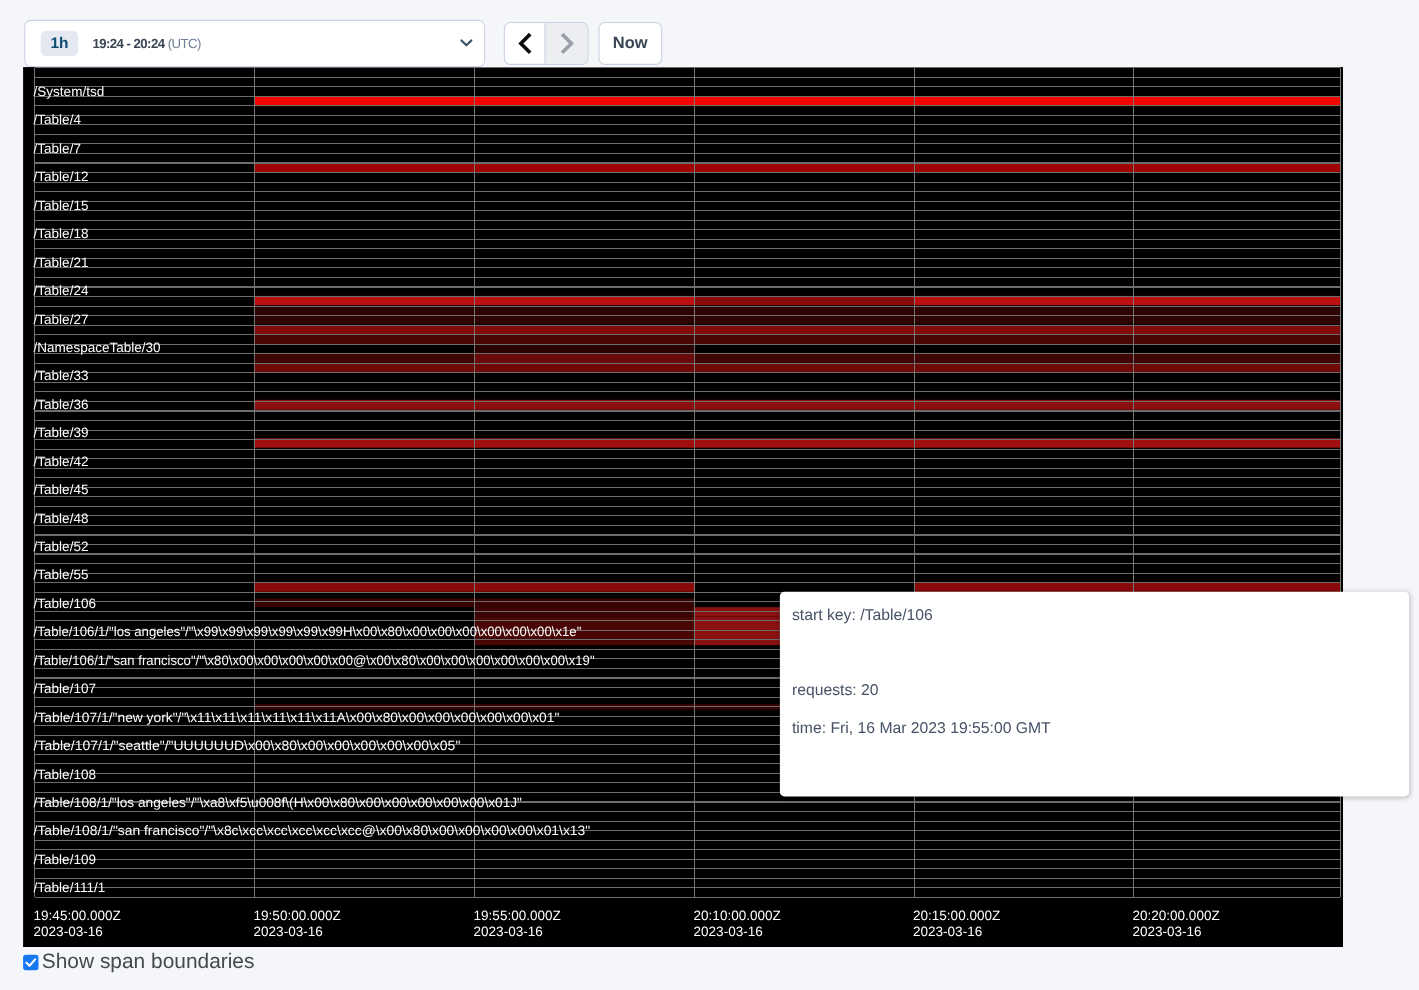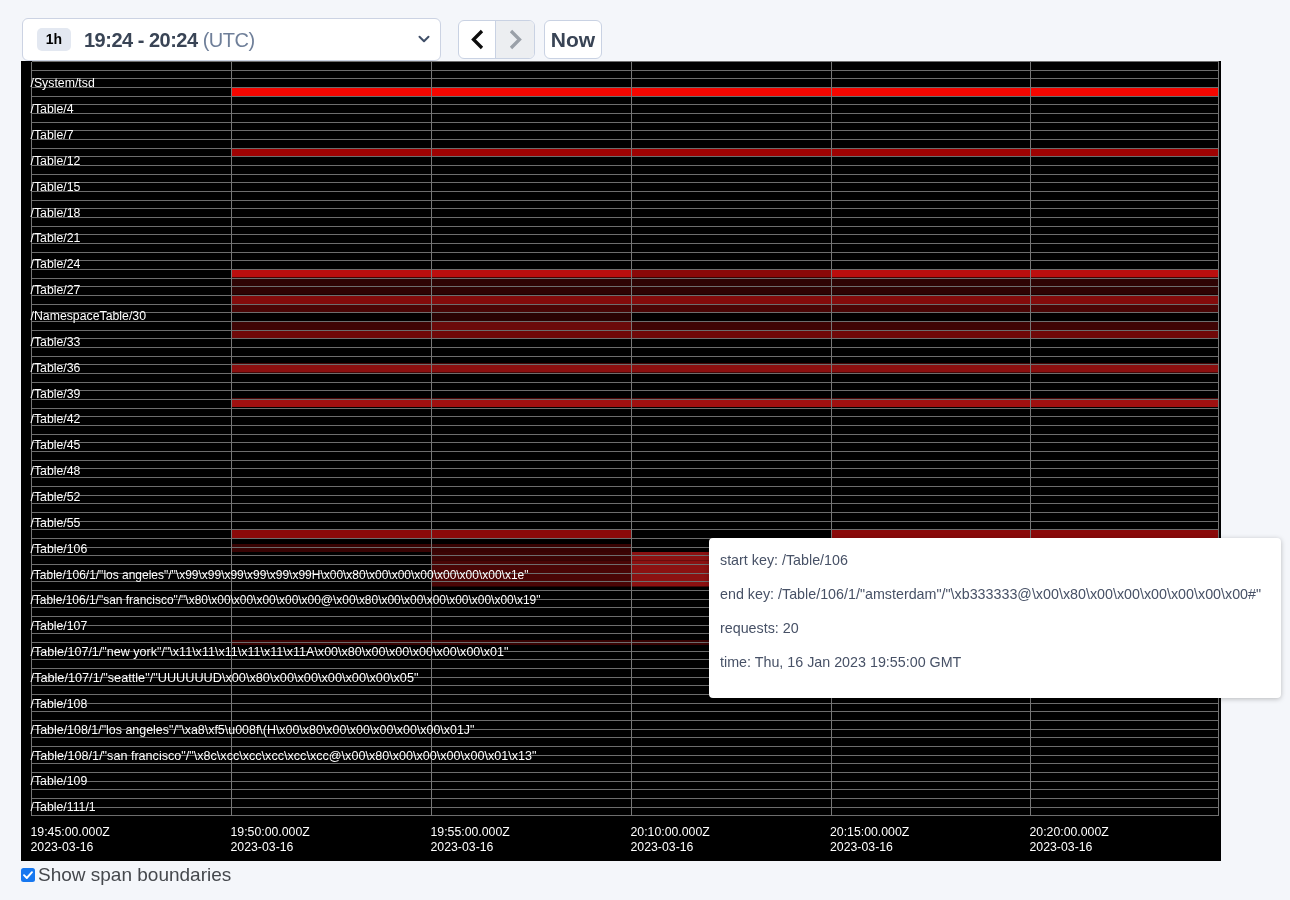--- a/index.html
+++ b/index.html
@@ -2,37 +2,37 @@
 <html><head>
 <meta charset="utf-8">
 <style>
   html,body {margin:0; padding:0; width:1290px; height:900px; background:#f4f6fa;
     font-family:"Liberation Sans", sans-serif; position:relative; overflow:hidden;}
   .abs {position:absolute;}
   
   .selbox {left:22px; top:17.5px; width:419px; height:43px; background:#fff;
     border:1px solid #ccd3e3; border-radius:6px; box-sizing:border-box;}
   .badge {left:37px; top:27.5px; width:34px; height:23px; background:#e3e8f1; border-radius:5px;
-    color:#000000; font-size:14px; font-weight:bold; text-align:center; line-height:23px;}
-  .trange {left:84px; top:29.5px; font-size:20px; font-weight:bold; color:#394455; line-height:20px; letter-spacing:-0.5px;}
+    color:#0c4a6e; font-size:14px; font-weight:bold; text-align:center; line-height:23px;}
+  .trange {left:84px; top:29.5px; font-size:12px; font-weight:bold; color:#394455; line-height:20px; letter-spacing:-0.5px;}
   .trange .utc {font-weight:normal; color:#6f7f99;}
   .chev {left:414px; top:26px; width:20px; height:26px;}
   .btngrp {left:458px; top:20px; width:77px; height:39px; border:1px solid #c9d2e3;
     border-radius:6px; box-sizing:border-box; overflow:hidden; background:#fff;}
   .btnr {position:absolute; right:0; top:0; width:38px; height:37px; background:#eceef1;
     border-left:1px solid #c9d2e3;}
   .nowbtn {left:544px; top:20px; width:58px; height:39px; background:#fff; border:1px solid #c9d2e3;
-    border-radius:6px; box-sizing:border-box; color:#394455; font-size:21px; font-weight:bold;
+    border-radius:6px; box-sizing:border-box; color:#394455; font-size:15px; font-weight:bold;
     text-align:center; line-height:37px;}
   
   .canvas {left:21px; top:61px;}
   .lb {fill:#ffffff; font-size:12.3px;}
   .ax {fill:#ffffff; font-size:12.3px;}
   
-  .tooltip {left:708.5px; top:538px; width:572px; height:160px; background:#fff;
+  .tooltip {left:708.5px; top:538px; width:572px; height:186px; background:#fff;
     border-radius:4px; box-shadow:0 1px 5px rgba(0,0,0,0.25);}
   .ttl {position:absolute; left:11.5px; font-size:14.3px; color:#475166; line-height:20px; white-space:pre;}
   
   .cb {left:21px; top:868px; width:14px; height:14px; background:#1677f0; border-radius:2.5px;}
   .cb svg {position:absolute; left:1px; top:1px;}
   .cbl {left:38px; top:867px; font-size:19px; color:#45484d; line-height:16px;}
 </style>
 </head>
 <body>
   <div class="abs selbox"></div>
@@ -116,23 +116,22 @@
 <text x="609.5" y="775" class="ax">20:10:00.000Z</text>
 <text x="609.5" y="790" class="ax">2023-03-16</text>
 <text x="809.0" y="775" class="ax">20:15:00.000Z</text>
 <text x="809.0" y="790" class="ax">2023-03-16</text>
 <text x="1008.5" y="775" class="ax">20:20:00.000Z</text>
 <text x="1008.5" y="790" class="ax">2023-03-16</text>
   </svg>
 
   <div class="abs tooltip">
 <div class="ttl" style="top:12px">start key: /Table/106</div>
-<div class="ttl" style="top:46px">end key: /Table/106/1/"amsterdam"/"\xb333333@\x00\x80\x00\x00\x00\x00\x00\x00#"</div>
 <div class="ttl" style="top:80px">requests: 20</div>
-<div class="ttl" style="top:114px">time: Thu, 16 Jan 2023 19:55:00 GMT</div>
+<div class="ttl" style="top:114px">time: Fri, 16 Mar 2023 19:55:00 GMT</div>
   </div>
 
   <div class="abs cb">
     <svg width="12" height="12" viewBox="0 0 12 12">
       <path d="M2 6.2 L4.8 9 L10 3.2" stroke="#fff" stroke-width="1.9" fill="none" stroke-linecap="round" stroke-linejoin="round"></path>
     </svg>
   </div>
   <div class="abs cbl">Show span boundaries</div>
 
 </body></html>

